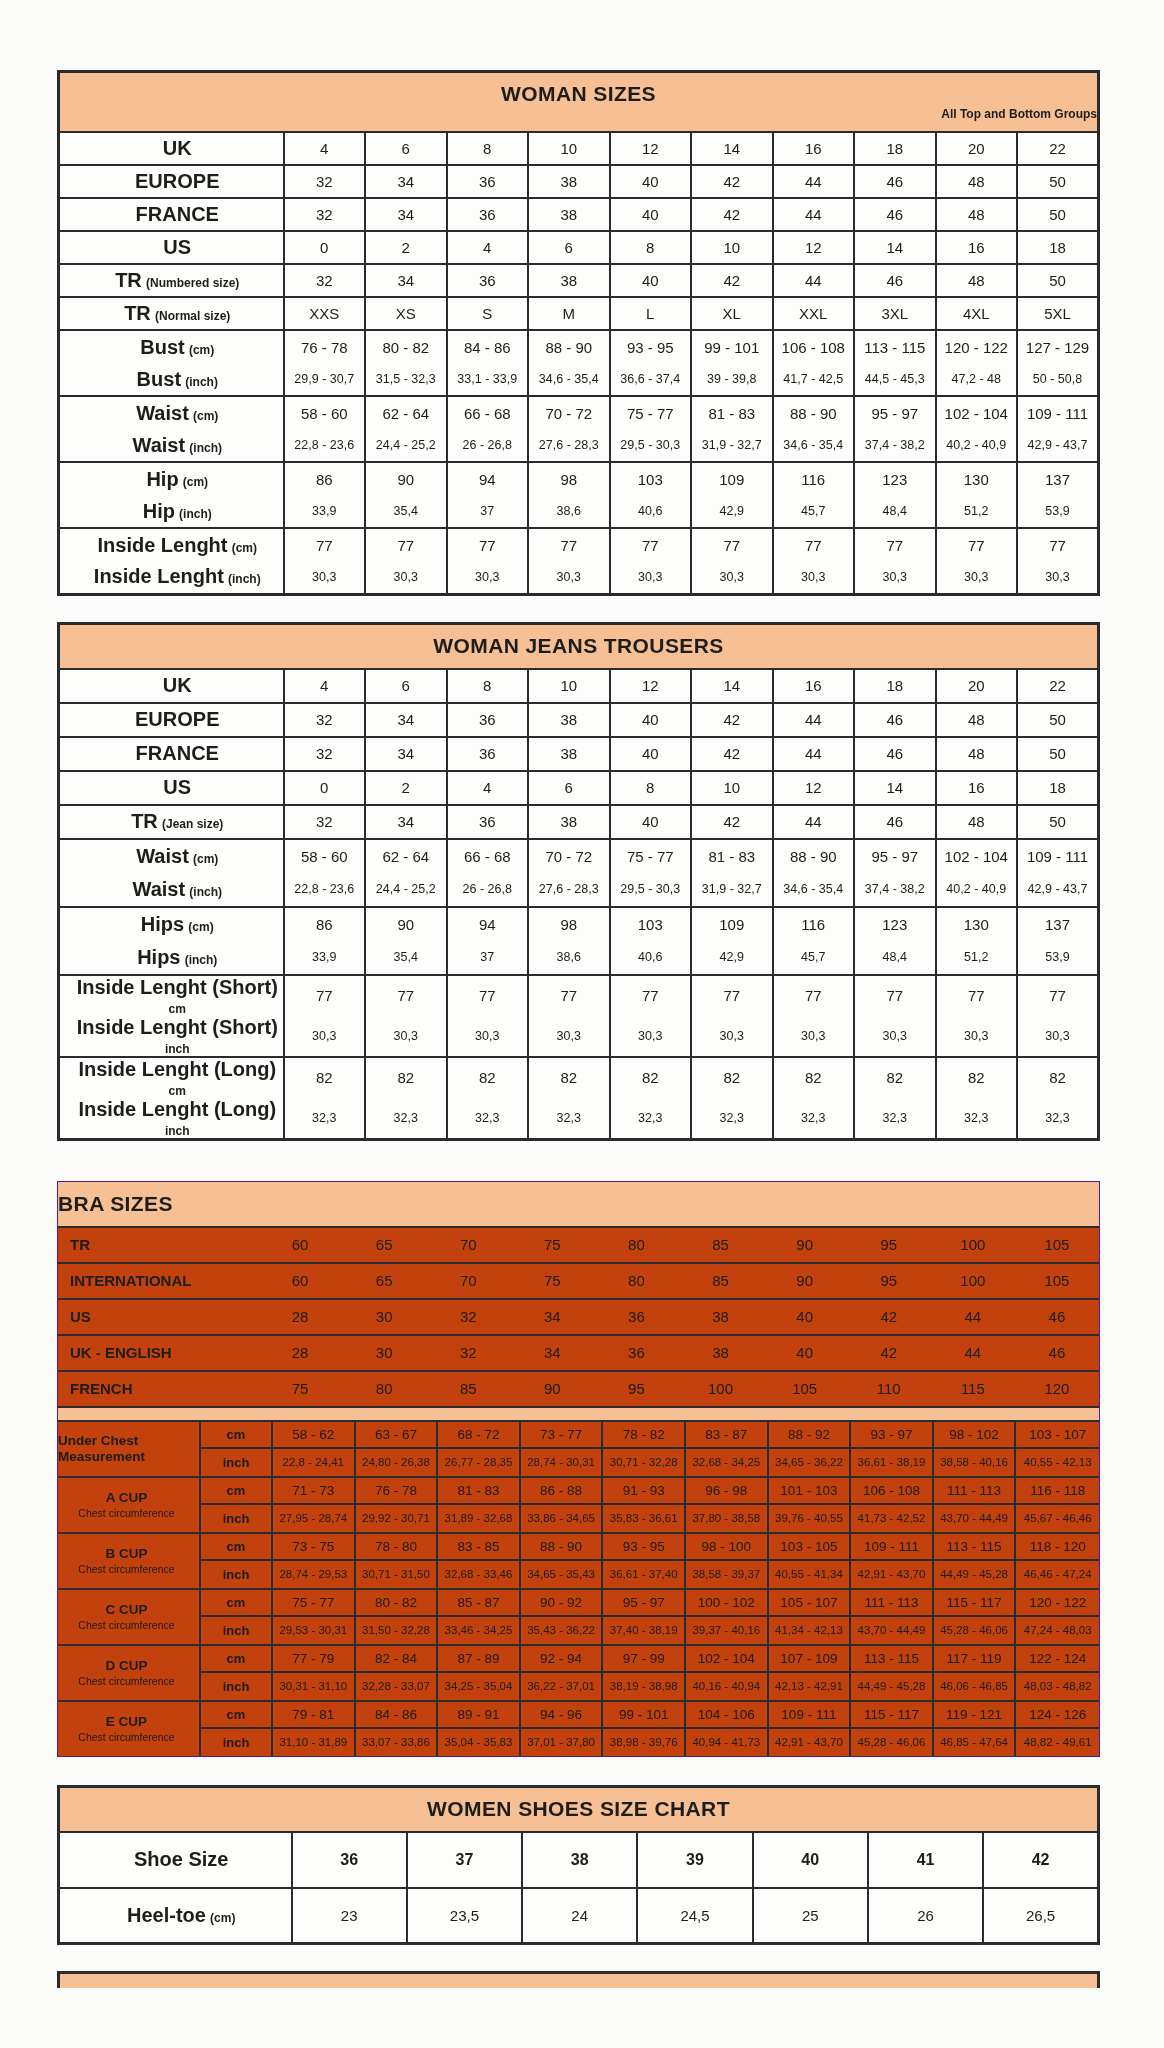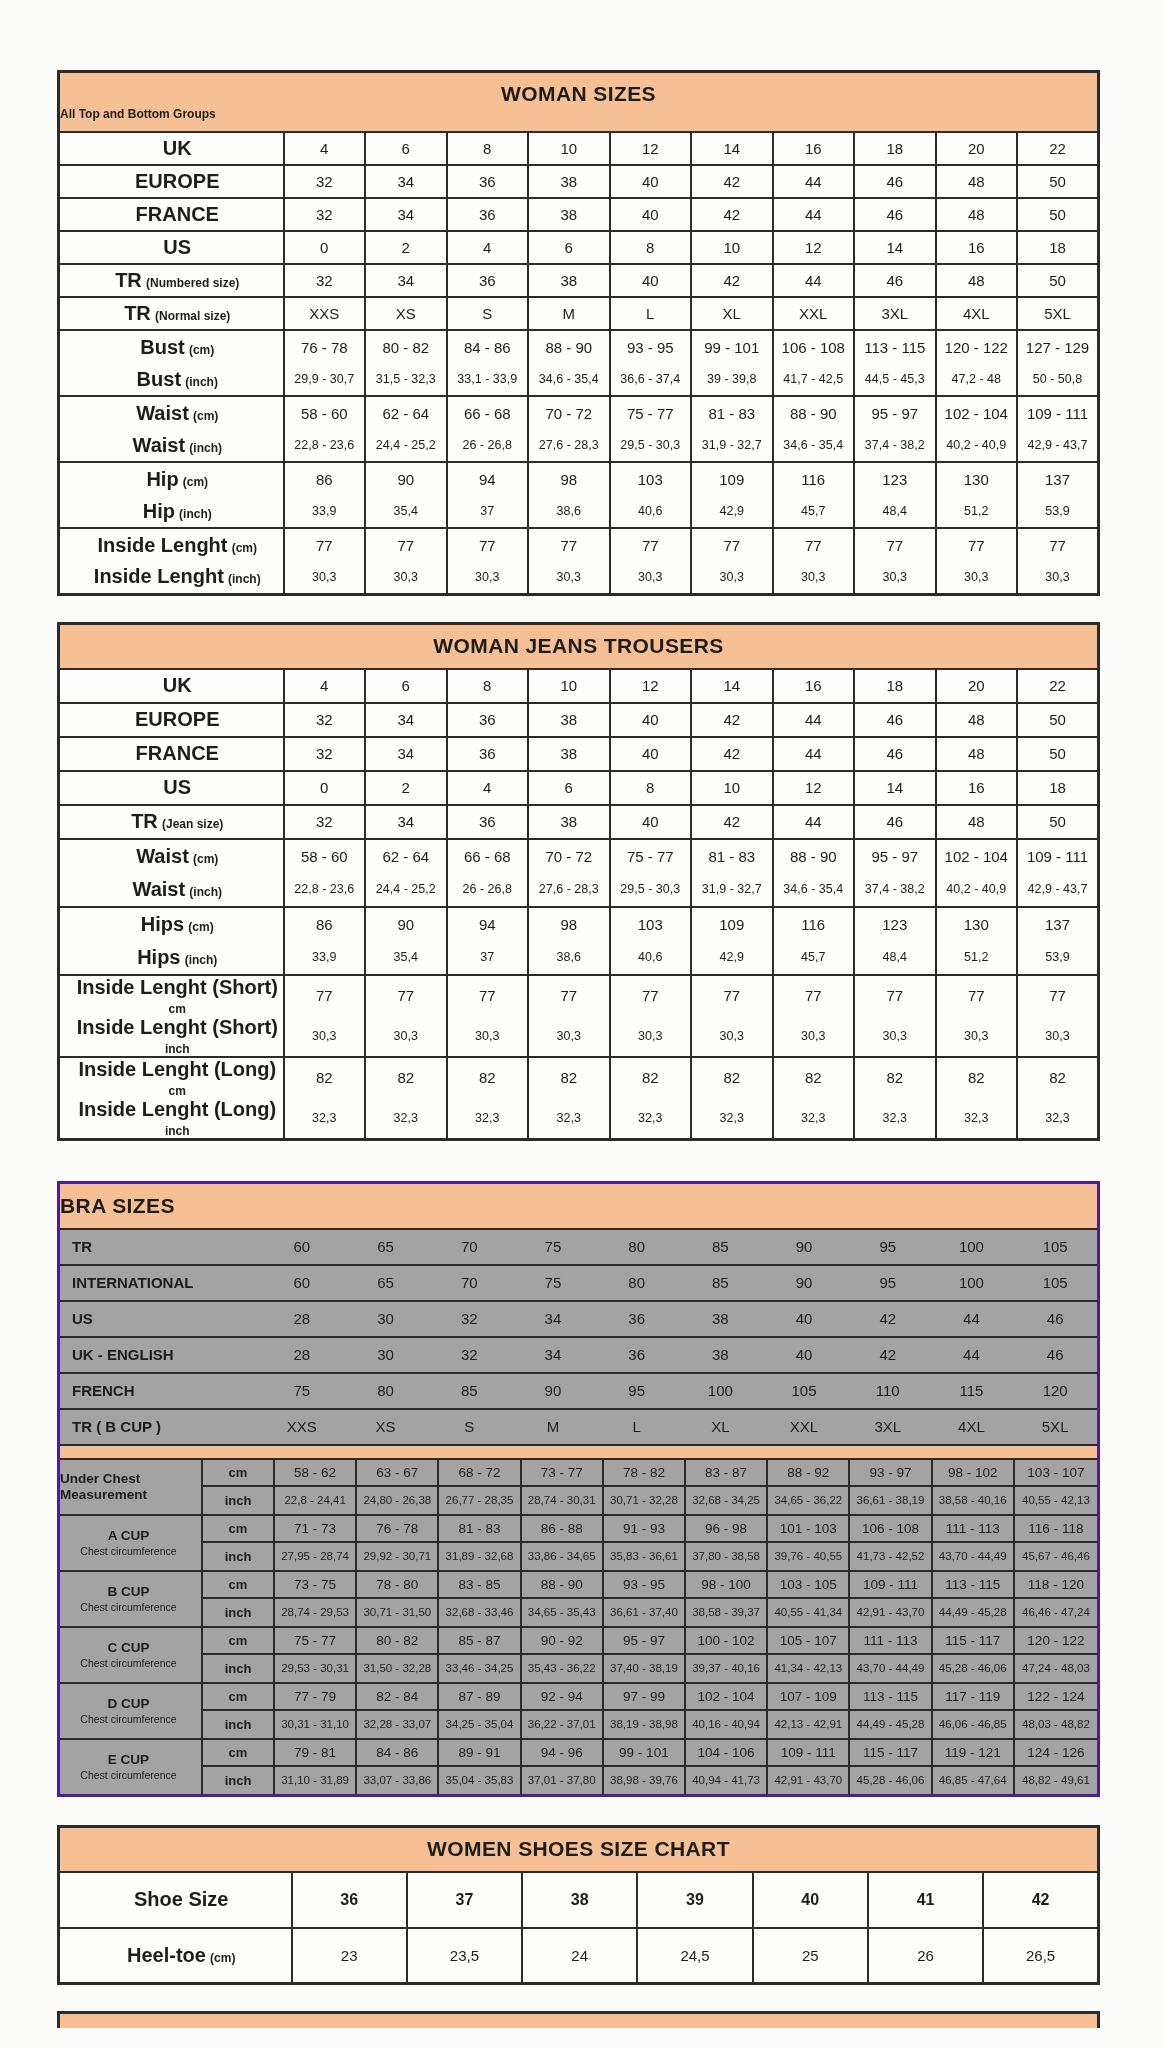--- a/index.html
+++ b/index.html
@@ -3,38 +3,38 @@
 <meta charset="utf-8">
 <style>
   *{box-sizing:border-box;margin:0;padding:0}
   html,body{background:#fcfcfb}
   body{width:1164px;height:2048px;font-family:"Liberation Sans",sans-serif;color:#1d1d1b;overflow:hidden}
   .page{padding:70px 64px 0 57px}
 
   table.sizes-table{width:100%;border-collapse:collapse;border:3px solid #2b2b2b;table-layout:fixed;background:#fdfdfc}
   table.sizes-table th.band{background:#f6c094;border:2px solid #2b2b2b;padding:9px 0 10px}
   .band-title{font-size:21px;font-weight:bold;letter-spacing:.4px;}
-  .band-sub{font-size:12px;font-weight:bold;text-align:left;margin-top:1px}
+  .band-sub{font-size:12px;font-weight:bold;text-align:right;margin-top:1px}
   table.sizes-table td{border:2px solid #2b2b2b;text-align:center;font-size:15px;height:33px;vertical-align:middle}
   #jeans-card table.sizes-table td{height:34px}
   td.lbl-cell{text-align:left;padding-left:12px}
   .lbl{font-weight:bold;font-size:20px}
   .sub{font-weight:bold;font-size:12px}
   tr.small td.val{font-size:12.5px}
   tr.nb td{border-bottom:none}
   tr.nt td{border-top:none}
 
   .card{margin-top:26px}
   #bra-card{margin-top:40px}
   #shoes-card{margin-top:28px}
   #shoes-card table.sizes-table td{height:56px}
   tr.bold-vals td{height:60px}
   tr.bold-vals td.val{font-weight:bold;font-size:16px}
 
-  .bra-card{border:3px solid #4c1d95;background:#a3a3a3}
+  .bra-card{border:1px solid #4c1d95;background:#c2410c}
   .bra-band{background:#f6c094;border-bottom:2px solid #2b2b2b;padding:10px 0}
   .bra-size-row{display:grid;grid-template-columns:200px repeat(10,1fr);border-bottom:2px solid #2b2b2b;height:36px;align-items:center}
   .bra-size-lbl{font-weight:bold;font-size:15px;padding-left:12px}
   .bra-size-val{text-align:center;font-size:15px}
   .bra-strip{height:12px;background:#f6c094}
   .cup-group{display:grid;grid-template-columns:143px 72px repeat(10,1fr);grid-auto-rows:27px;border-top:2px solid #2b2b2b}
   .cup-group>div{display:flex;align-items:center;justify-content:center}
   .cup-lbl{grid-row:span 2;border-right:2px solid #2b2b2b;flex-direction:column;align-items:flex-start;justify-content:center;padding-right:4px}
   .cup-lbl-main{font-weight:bold;font-size:13.5px;line-height:1.15}
   .cup-lbl-sub{font-size:10.5px;margin-top:1px}
@@ -515,33 +515,20 @@
         <div class="bra-size-val">75</div>
         <div class="bra-size-val">80</div>
         <div class="bra-size-val">85</div>
         <div class="bra-size-val">90</div>
         <div class="bra-size-val">95</div>
         <div class="bra-size-val">100</div>
         <div class="bra-size-val">105</div>
         <div class="bra-size-val">110</div>
         <div class="bra-size-val">115</div>
         <div class="bra-size-val">120</div>
-      </div>
-      <div class="bra-size-row">
-        <div class="bra-size-lbl">TR ( B CUP )</div>
-        <div class="bra-size-val">XXS</div>
-        <div class="bra-size-val">XS</div>
-        <div class="bra-size-val">S</div>
-        <div class="bra-size-val">M</div>
-        <div class="bra-size-val">L</div>
-        <div class="bra-size-val">XL</div>
-        <div class="bra-size-val">XXL</div>
-        <div class="bra-size-val">3XL</div>
-        <div class="bra-size-val">4XL</div>
-        <div class="bra-size-val">5XL</div>
       </div>
       <div class="bra-strip"></div>
       <div class="cup-group">
         <div class="cup-lbl">
           <div class="cup-lbl-main">Under Chest Measurement</div>
         </div>
         <div class="cup-unit r1">cm</div>
         <div class="cup-val r1">58 - 62</div>
         <div class="cup-val r1">63 - 67</div>
         <div class="cup-val r1">68 - 72</div>

